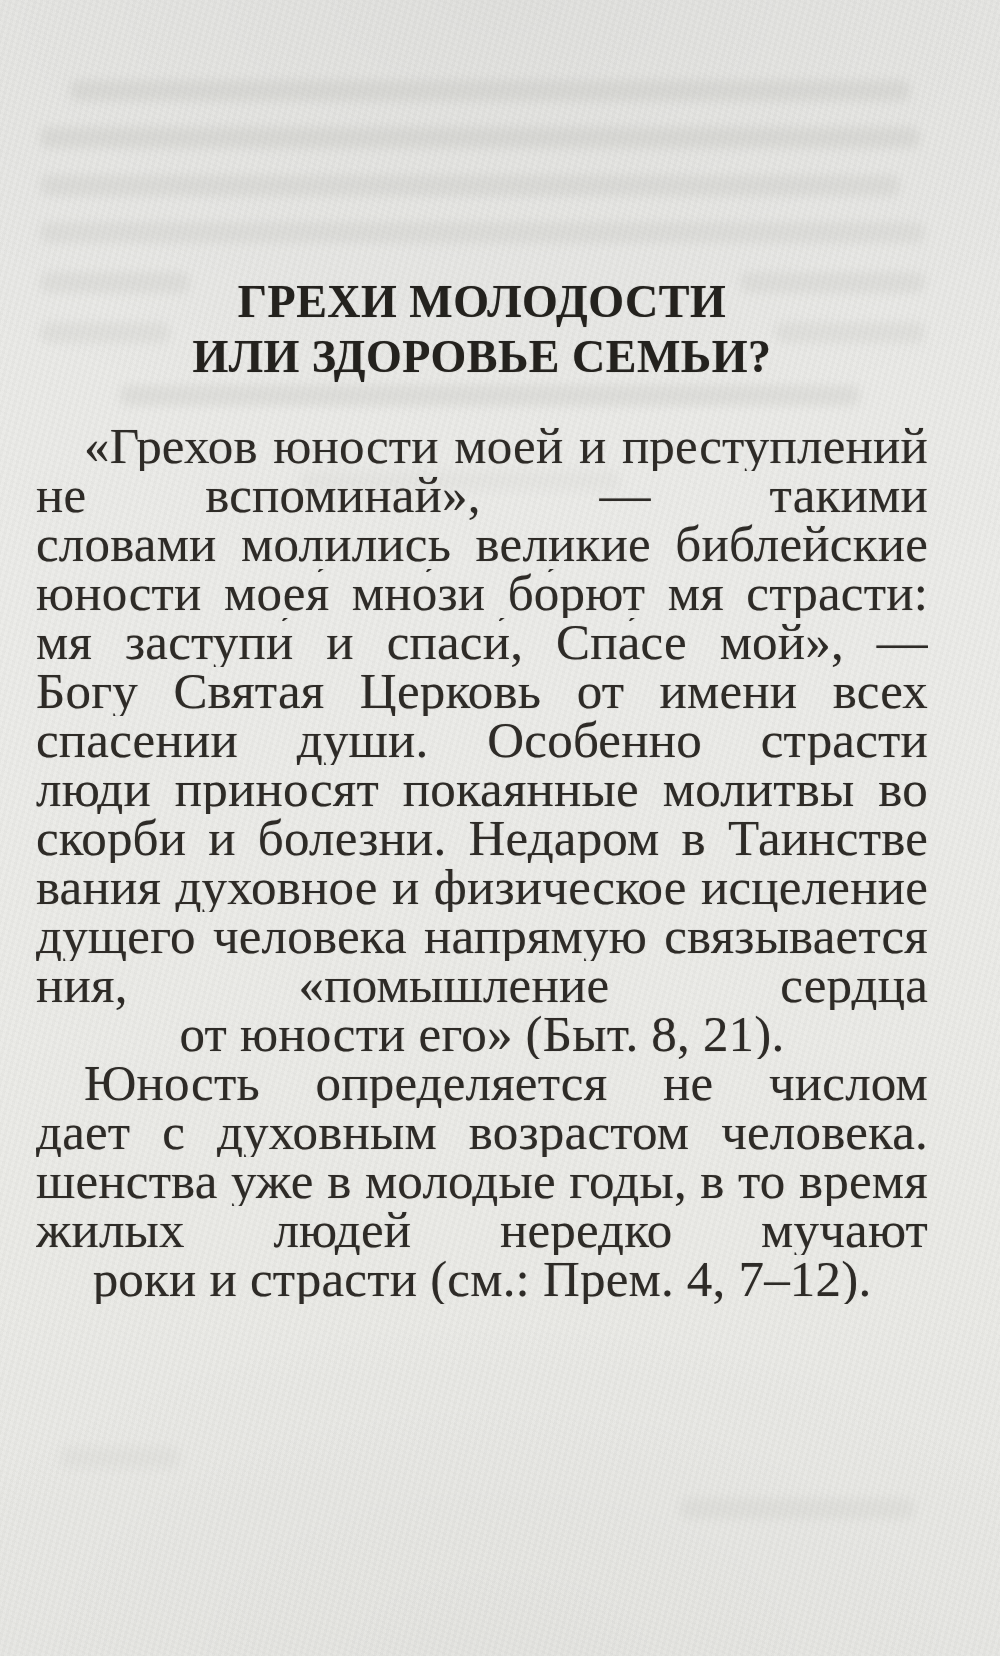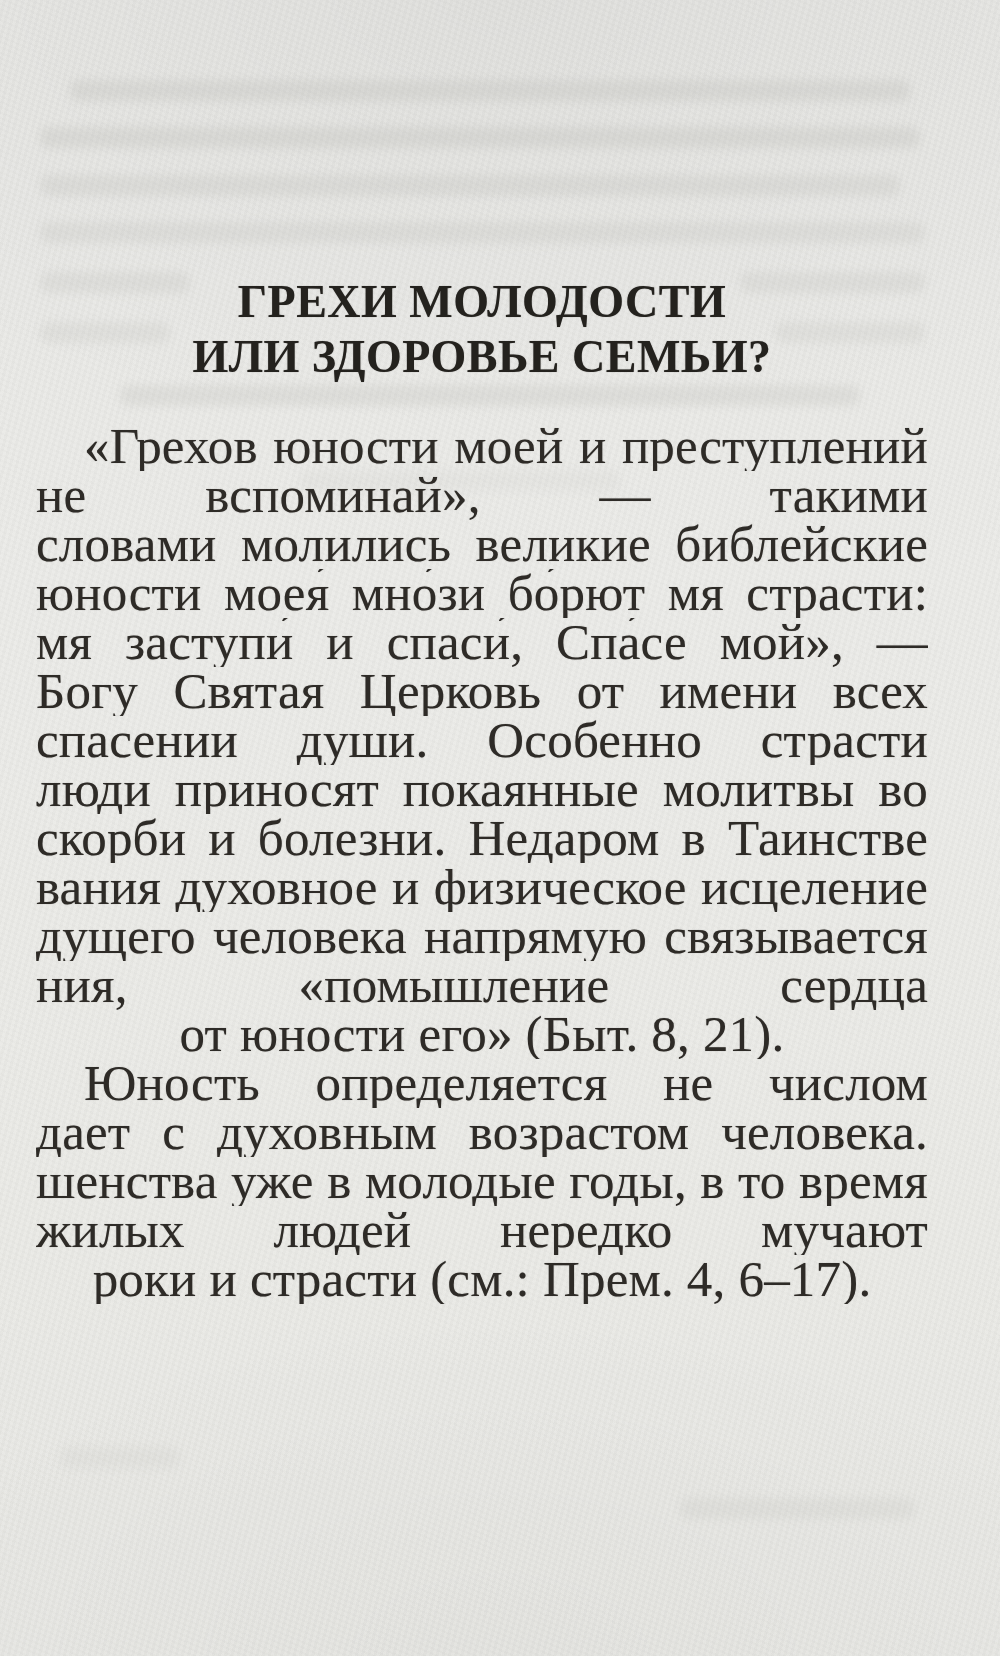--- a/index.html
+++ b/index.html
@@ -113,18 +113,18 @@
           <div class="bline">вания духовное и физическое исцеление страж-</div>
           <div class="bline">дущего человека напрямую связывается с про-</div>
           <div class="bline">ния, «помышление сердца человеческого — зло</div>
           <div class="bline last">от юности его» (Быт. 8, 21).</div>
         </div>
         <div class="para">
           <div class="bline first">Юность определяется не числом прожитых на</div>
           <div class="bline">дает с духовным возрастом человека. Многие</div>
           <div class="bline">шенства уже в молодые годы, в то время как по-</div>
           <div class="bline">жилых людей нередко мучают юношеские по-</div>
-          <div class="bline last">роки и страсти (см.: Прем. 4, 6–17).</div>
+          <div class="bline last">роки и страсти (см.: Прем. 4, 7–12).</div>
         </div>
       </div>
   </div>
 
 </div>
 
 </body></html>

